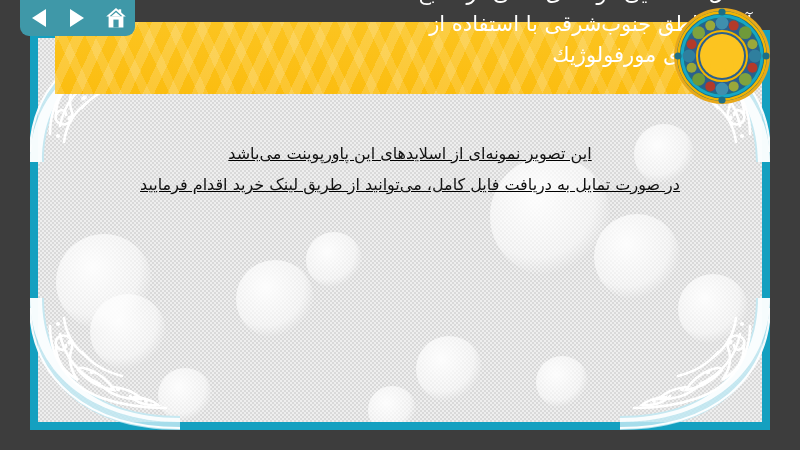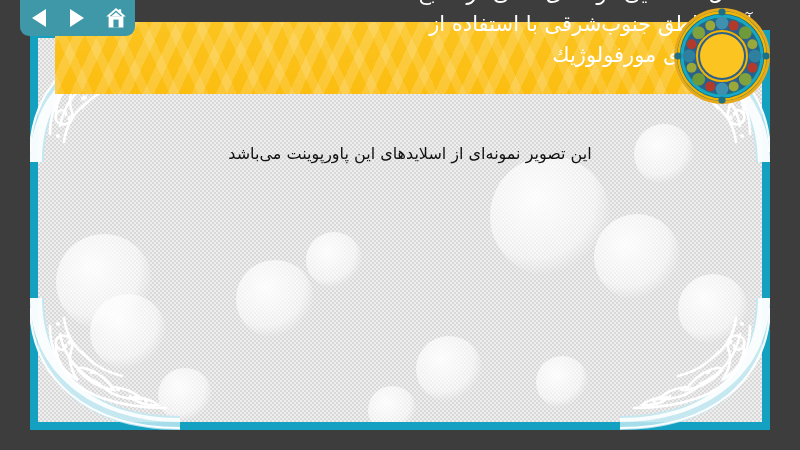--- a/index.html
+++ b/index.html
@@ -123,20 +123,21 @@
     pointer-events:none;
   }
 
   
   #body-text{
     position:absolute;
     left:40px;right:20px;top:108px;
     z-index:30;
     direction:rtl;text-align:center;
     pointer-events:none;
+    text-decoration:underline;
   }
   .body-line{
     color:#111111;
     font-size:16px;
     line-height:31px;
     white-space:nowrap;
     direction:rtl;
     font-family:"DejaVu Sans","Liberation Sans",sans-serif;
   }
 </style>
@@ -270,20 +271,21 @@
         <circle cx="40" cy="88" r="2.6"></circle>
           <circle cx="62" cy="58" r="2.3"></circle>
         <circle cx="88" cy="41" r="2.2"></circle>
           <circle cx="116" cy="29" r="2"></circle>
         <circle cx="28" cy="106" r="2.1"></circle>
       </g>
     </svg>
 
     <div id="body-text">
       <div class="body-line">این تصویر نمونه‌ای از اسلایدهای این پاورپوینت می‌باشد</div>
+      <div class="body-line">در صورت تمایل به دریافت فایل کامل، می‌توانید از طریق لینک خرید اقدام فرمایید</div>
     </div>
   </div>
 
   <div id="banner"></div>
 
   <div id="title-wrap">
     <div class="title-line">کامل شناسایی گونه‌های ماهی در منابع</div>
     <div class="title-line">آبی مناطق جنوب‌شرقی با استفاده از</div>
     <div class="title-line">ویژگی‌های مورفولوژیك</div>
   </div>

